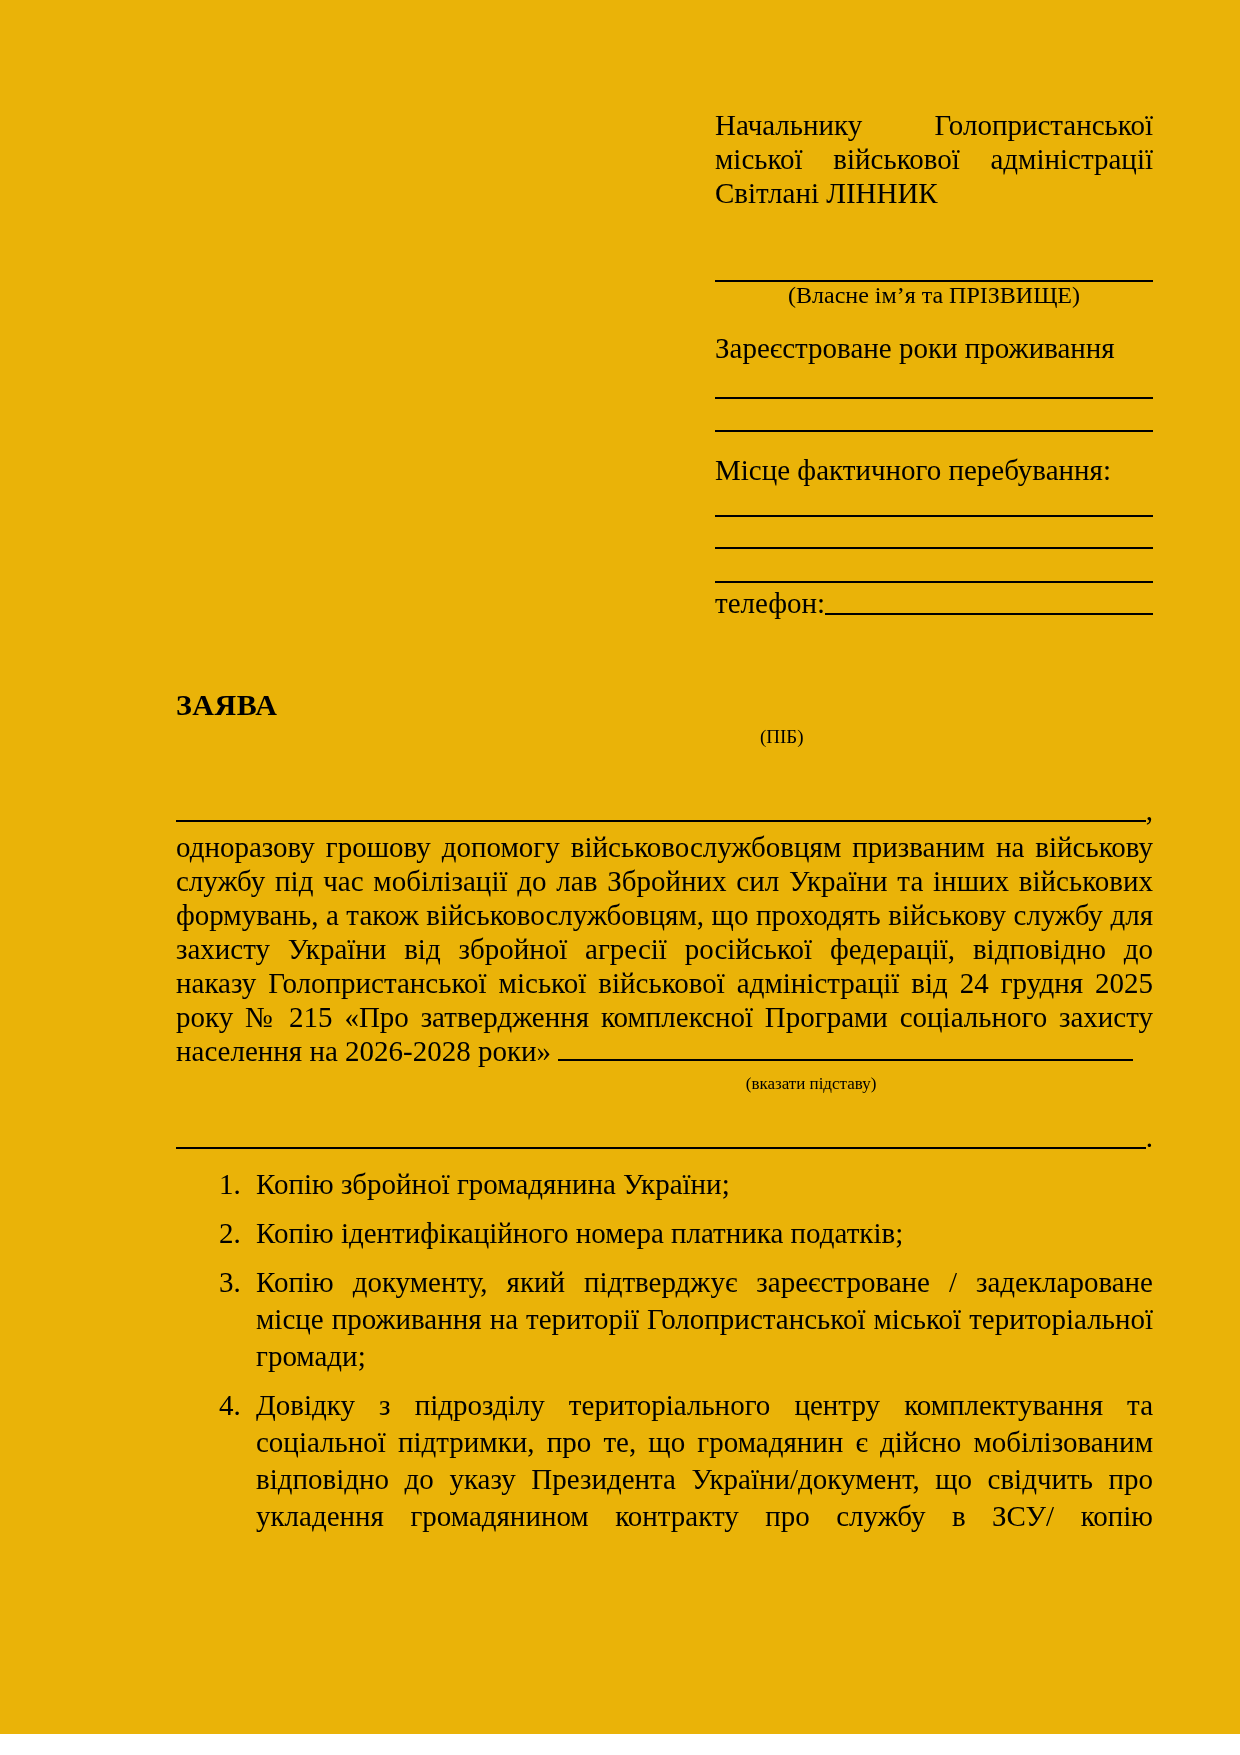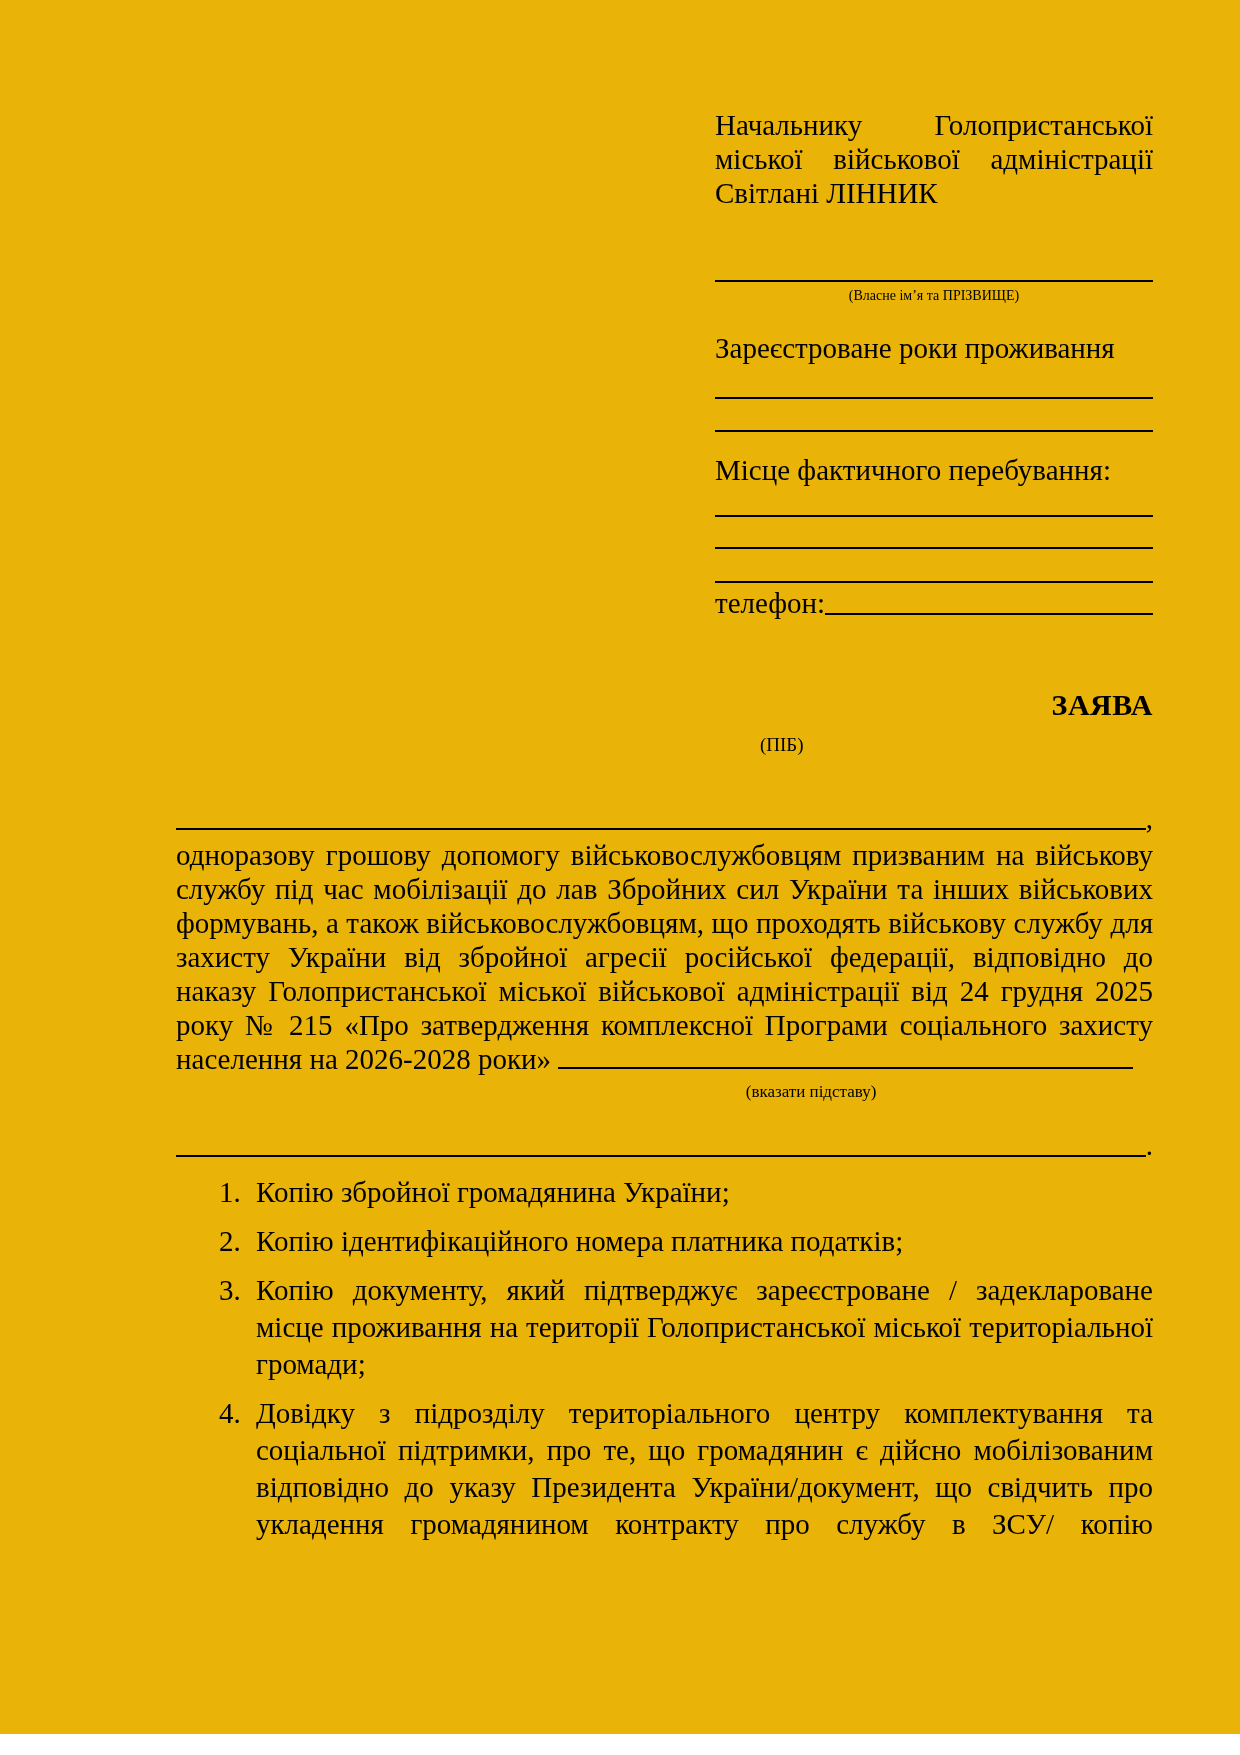--- a/index.html
+++ b/index.html
@@ -31,21 +31,21 @@
     text-align: justify;
   }
   .blank {
     border-bottom: 2px solid #000;
     height: 0;
     width: 100%;
   }
   .addr .blank-name      { margin-top: 70px; }
   .addr .caption         { margin-top: 3px; text-align: center; }
   .caption {
-    font-size: 14px;
+    font-size: 24px;
     line-height: 21px;
   }
   .addr .label           { margin: 0; }
   .addr .label-reg       { margin-top: 25px; }
   .addr .blank-r1        { margin-top: 32px; }
   .addr .blank-r2        { margin-top: 31px; }
   .addr .label-act       { margin-top: 21px; }
   .addr .blank-a1        { margin-top: 28px; }
   .addr .blank-a2        { margin-top: 30px; }
   .addr .blank-a3        { margin-top: 32px; }
@@ -55,22 +55,22 @@
     font-family: Liberation Serif, serif;
   }
   .phone-row .fill {
     flex: 1;
     border-bottom: 2px solid #000;
     margin-bottom: 5px;
   }
 
   
   .title {
-    margin: 68px 0 12px 0;
-    text-align: right;
+    margin: 68px 0 4px 0;
+    text-align: left;
     font-size: 30px;
     font-weight: bold;
     letter-spacing: 0.5px;
   }
 
   
   .request-row {
     display: flex;
     margin-top: 56px;
     padding-left: 78px;

